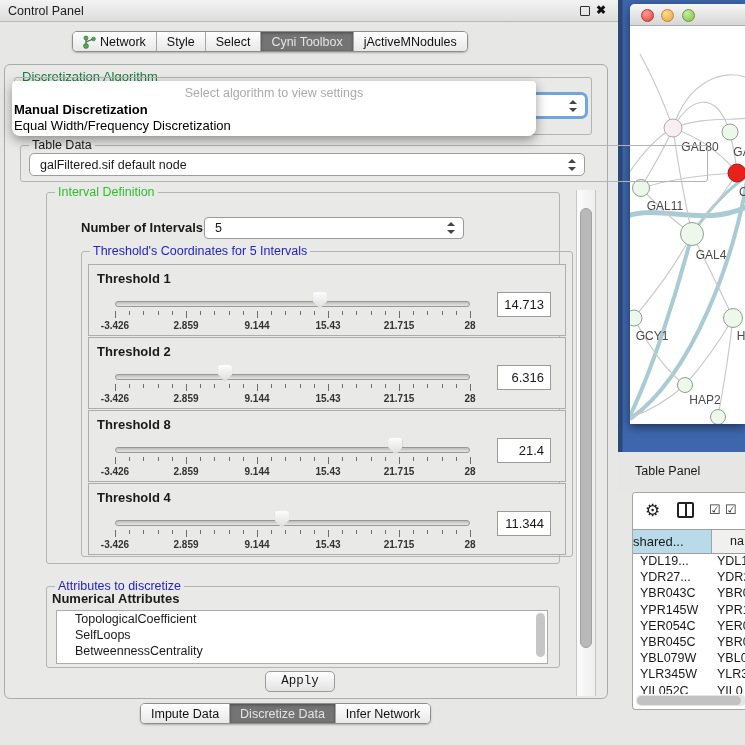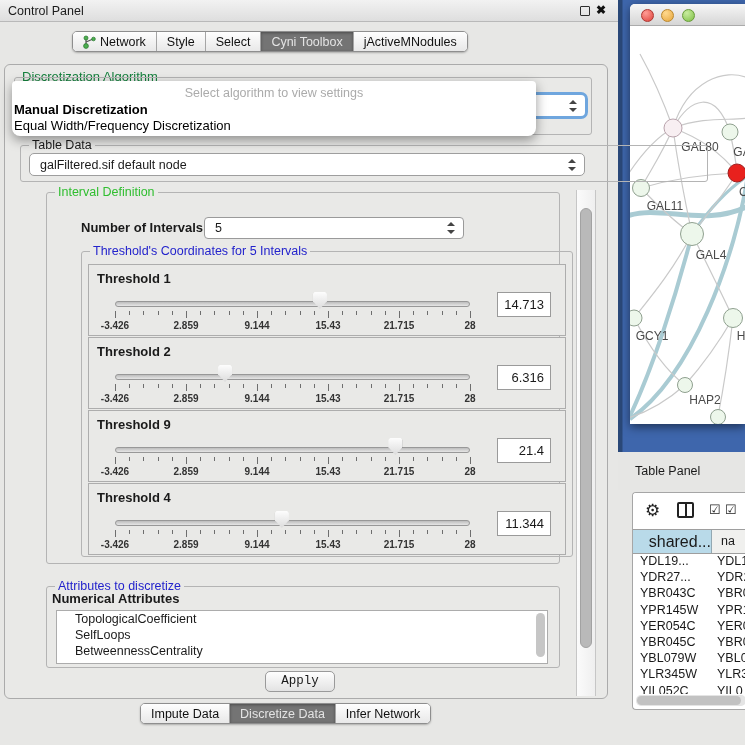--- a/index.html
+++ b/index.html
@@ -82,22 +82,22 @@
 
   .tp-header { left:618px; top:452px; width:127px; height:38px; background:#E6E6E4; }
   .tp-header .t { position:absolute; left:17px; top:12px; font-size:12.5px; }
   .tp-table { left:632px; top:492px; width:113px; height:218px; background:#fff; border:1px solid #A6A6A6; border-right:none; border-radius:4px 0 0 4px; overflow:hidden; }
   .tp-toolbar { position:relative; height:36px; background:#fff; }
   .gear { position:absolute; left:12px; top:7px; font-size:17px; color:#222; }
   .split-icon { position:absolute; left:44px; top:9px; width:17px; height:16px; border:2px solid #222; border-radius:2px; }
   .split-icon:before { content:""; position:absolute; left:5.5px; top:0; width:2px; height:12px; background:#222; }
   .chk { position:absolute; top:9px; font-size:13px; color:#222; }
   .tp-head { position:relative; height:25px; border-top:1px solid #9E9E9E; border-bottom:1px solid #9E9E9E; background:#F0F0EE; }
-  .col1h { position:absolute; left:0; top:0; width:79px; height:100%; background:#B9DAE9; border-right:1px solid #93A8B2; font-size:16px; text-align:right; line-height:23px; }
-  .col2h { position:absolute; left:79px; top:0; right:0; height:100%; font-size:12.5px; text-align:right; line-height:23px; padding-right:10px; }
+  .col1h { position:absolute; left:0; top:0; width:79px; height:100%; background:#B9DAE9; border-right:1px solid #93A8B2; font-size:13px; text-align:left; line-height:23px; }
+  .col2h { position:absolute; left:79px; top:0; right:0; height:100%; font-size:12.5px; text-align:right; line-height:23px; padding-right:1px; }
   .tp-rows { position:relative; height:140px; overflow:hidden; }
   .tp-row { position:relative; height:16.2px; font-size:12.5px; }
   .tp-row .c1 { position:absolute; left:7px; white-space:nowrap; }
   .tp-row .c2 { position:absolute; left:84px; white-space:nowrap; }
   .hscroll { position:absolute; left:3px; bottom:3px; width:110px; height:11px; border-radius:5px; background:#E4E4E4; }
   .hscroll .thumb { position:absolute; left:1px; top:1px; width:104px; height:9px; border-radius:5px; background:#C2C2C2; }
 
   
   .net-icon { width:13px; height:14px; position:relative; display:inline-block; }
   .net-icon svg { position:absolute; left:0; top:0; }
@@ -248,21 +248,21 @@
             <span style="left: 20%;">2.859</span>
             <span style="left: 40%;">9.144</span>
             <span style="left: 60%;">15.43</span>
             <span style="left: 80%;">21.715</span>
             <span style="left: 100%;">28</span>
           </div>
           <div class="th-thumb" style="left: 129.049px;"></div>
           <div class="th-value">6.316</div>
         </div>
         <div class="th-row" style="top: 158px;">
-          <div class="th-label">Threshold 9</div>
+          <div class="th-label">Threshold 8</div>
           <div class="th-track"></div>
           <div class="th-ticks">
             <div class="tick major" style="left: 0%;"></div>
             <div class="tick" style="left: 4%;"></div>
             <div class="tick" style="left: 8%;"></div>
             <div class="tick" style="left: 12%;"></div>
             <div class="tick" style="left: 16%;"></div>
             <div class="tick major" style="left: 20%;"></div>
             <div class="tick" style="left: 24%;"></div>
             <div class="tick" style="left: 28%;"></div>

